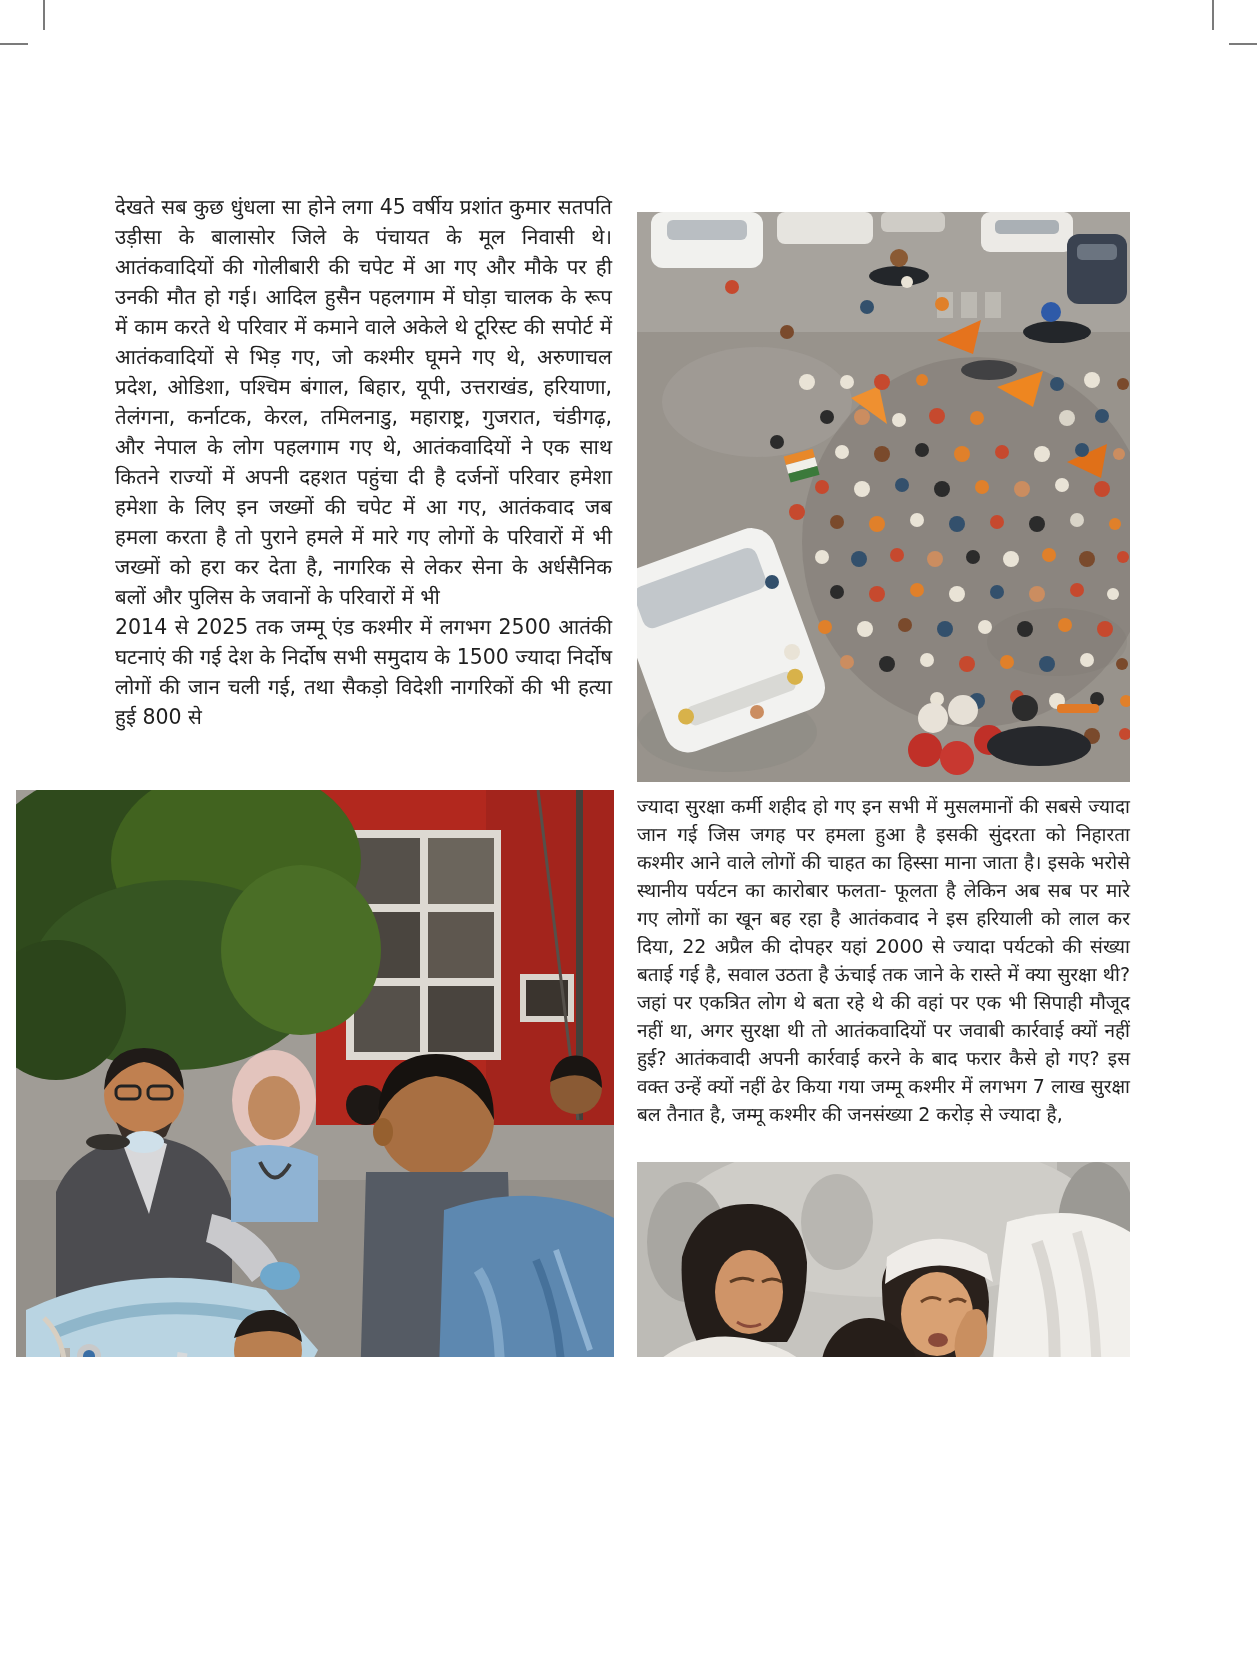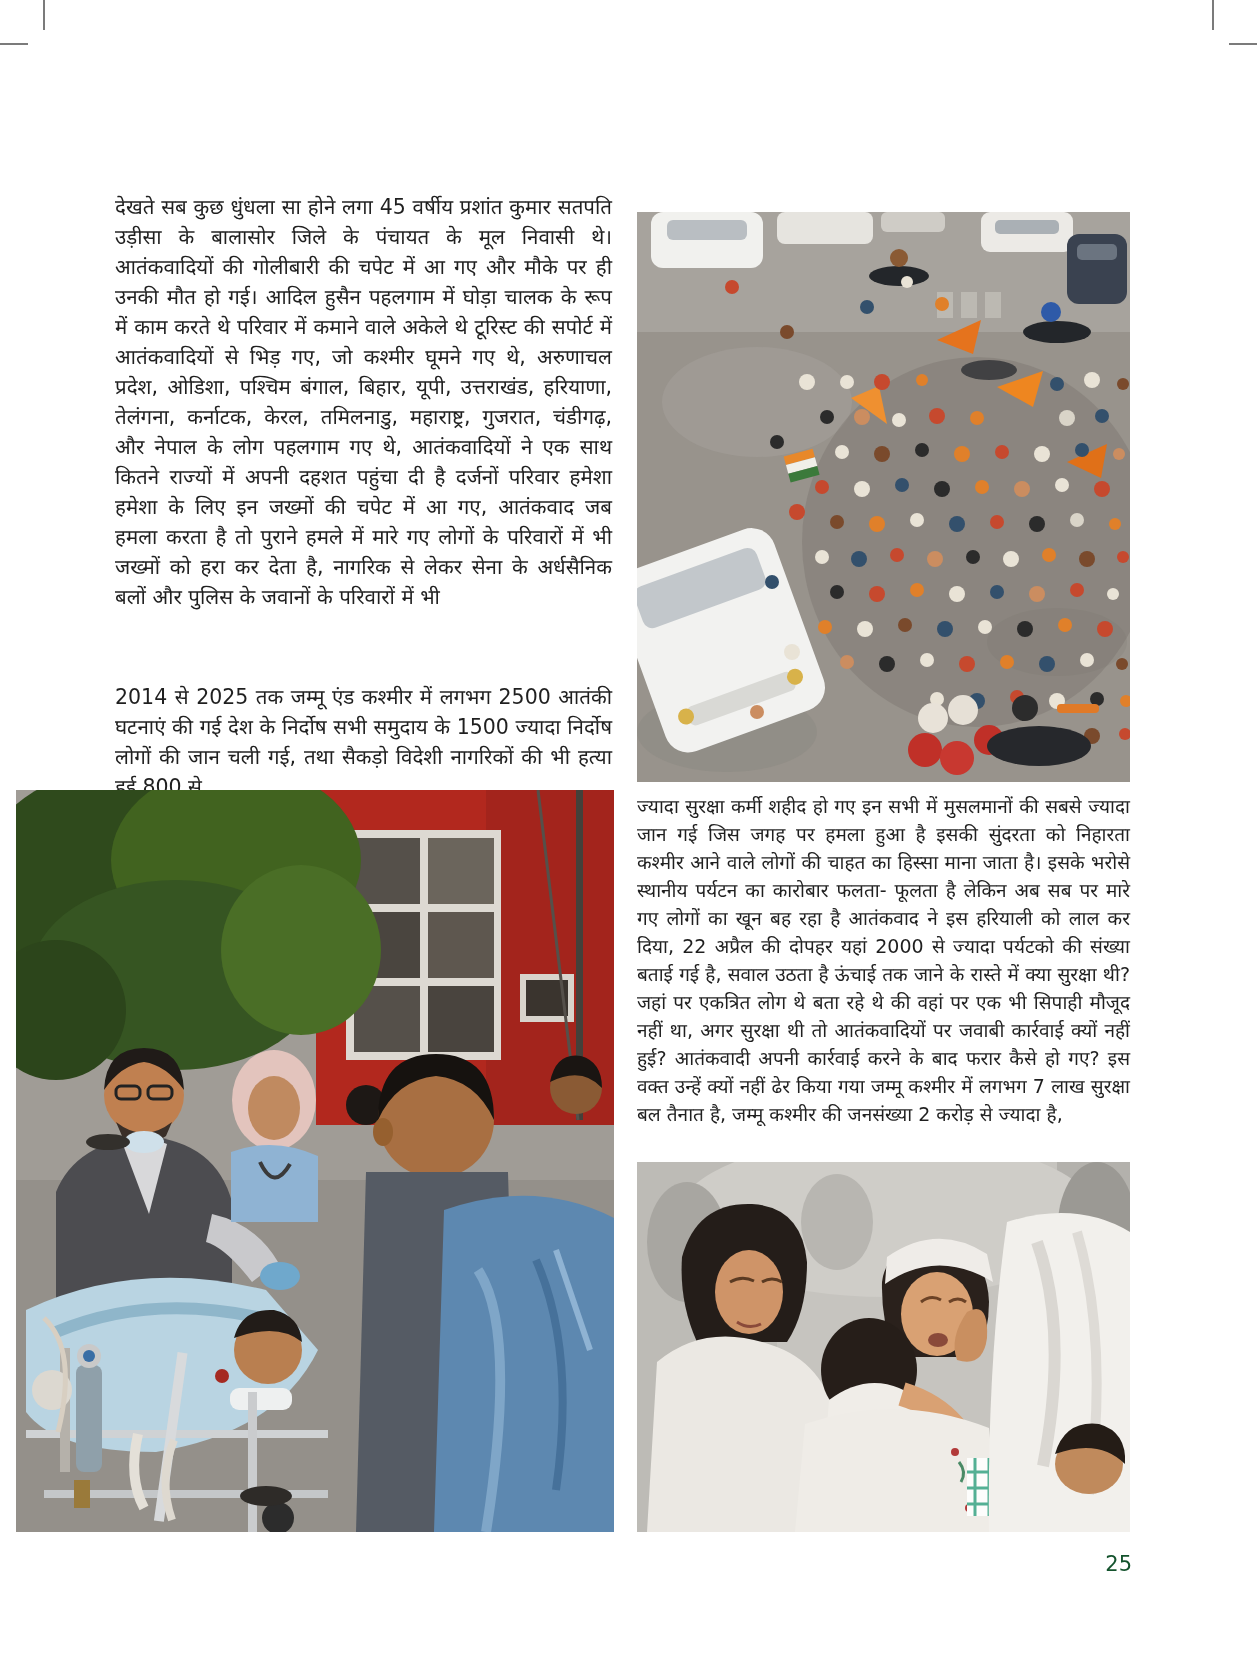--- a/index.html
+++ b/index.html
@@ -1,33 +1,33 @@
 <!DOCTYPE html>
 <html><head>
 <meta charset="utf-8">
 <style>
   html,body{margin:0;padding:0;background:#ffffff;}
   .page{
     position:relative;
-    width:1257px;height:1677px;
+    width:1257px;height:1357px;
     background:#ffffff;
     overflow:hidden;
     font-family:"DejaVu Sans", sans-serif;
     color:#1f1f1f;
   }
   .cropmark{position:absolute;background:#7b7b7b;}
   #cm-tl-v{left:43px;top:0;width:2px;height:30px;}
   #cm-tl-h{left:0;top:43px;width:28px;height:2px;}
   #cm-tr-v{left:1212px;top:0;width:2px;height:30px;}
   #cm-tr-h{left:1229px;top:43px;width:28px;height:2px;}
 
   .textcol{position:absolute;text-align:justify;}
   .textcol p{margin:0;}
   #left-col{left:115px;top:192px;width:497px;font-size:20.5px;line-height:30px;}
-  #left-col p + p{margin-top:70px;}
+  #left-col p + p{}
   #right-col{left:637px;top:792px;width:493px;font-size:19px;line-height:28px;}
 
   .photo{position:absolute;overflow:hidden;background:#9a968f;}
   #photo-protest{left:637px;top:212px;width:493px;height:570px;}
   #photo-hospital{left:16px;top:790px;width:598px;height:742px;}
   #photo-mourning{left:637px;top:1162px;width:493px;height:370px;}
   .photo svg{display:block;width:100%;height:100%;}
 
   .page-number{
     position:absolute;top:1552px;right:125px;

